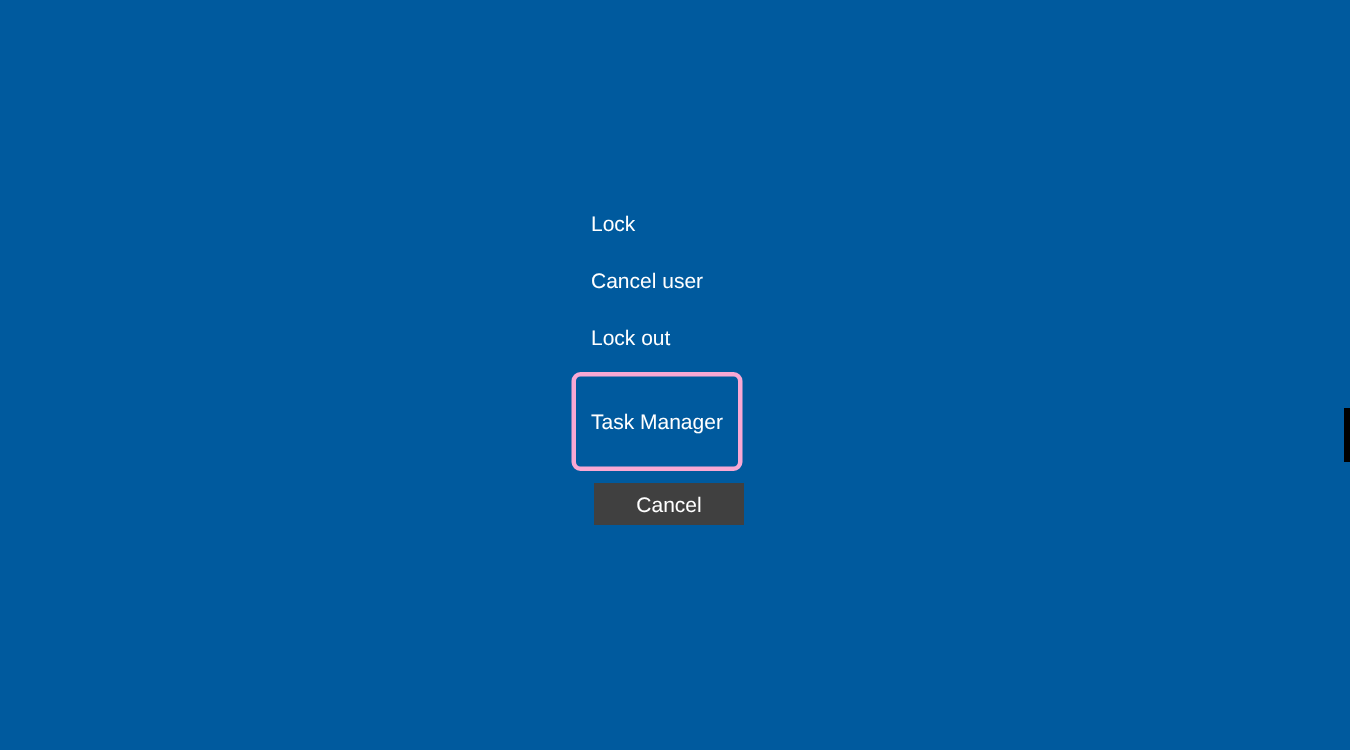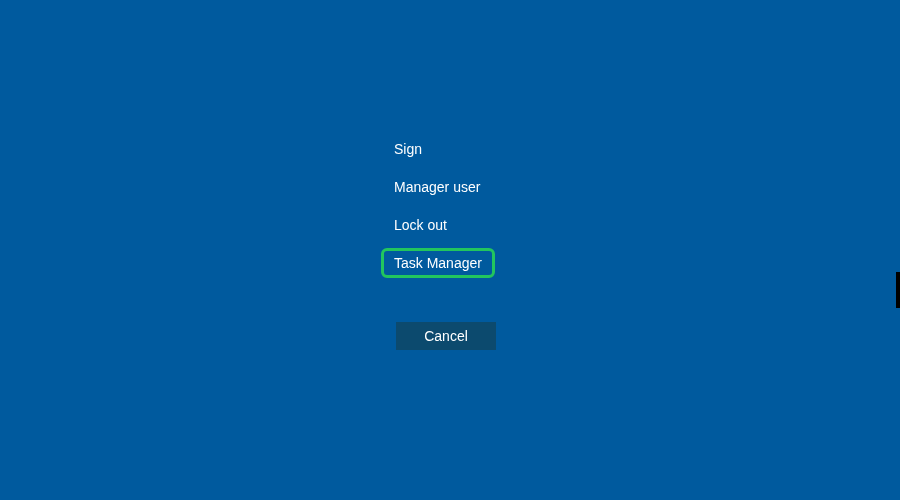--- a/index.html
+++ b/index.html
@@ -25,33 +25,33 @@
     .menu-item {
       color: #ffffff;
       font-size: 14px;
       font-weight: 400;
       padding: 7px 10px;
       cursor: pointer;
       white-space: nowrap;
       margin-bottom: 8px;
     }
     .menu-item.highlighted {
-      border: 3px solid #22c55e;
+      border: 3px solid #f9a8d4;
       border-radius: 6px;
-      padding: 4px 10px;
+      padding: 22px 10px;
       margin-left: -3px;
       margin-bottom: 5px;
     }
     .cancel-button {
       position: absolute;
       left: 396px;
       top: 322px;
       width: 100px;
       height: 28px;
-      background-color: #0c4a6e;
+      background-color: #404040;
       color: #ffffff;
       font-size: 14px;
       font-weight: 400;
       border: none;
       cursor: pointer;
       display: flex;
       align-items: center;
       justify-content: center;
       font-family: inherit;
     }
@@ -61,21 +61,21 @@
       top: 272px;
       width: 4px;
       height: 36px;
       background-color: #000000;
     }
   </style>
 </head>
 <body>
 
 <div class="menu-container">
-  <div class="menu-item">Sign</div>
-  <div class="menu-item">Manager user</div>
+  <div class="menu-item">Lock</div>
+  <div class="menu-item">Cancel user</div>
   <div class="menu-item">Lock out</div>
   <div class="menu-item highlighted">Task Manager</div>
 </div>
 
 <button class="cancel-button">Cancel</button>
 
 <div class="right-edge"></div>
 
 </body></html>

